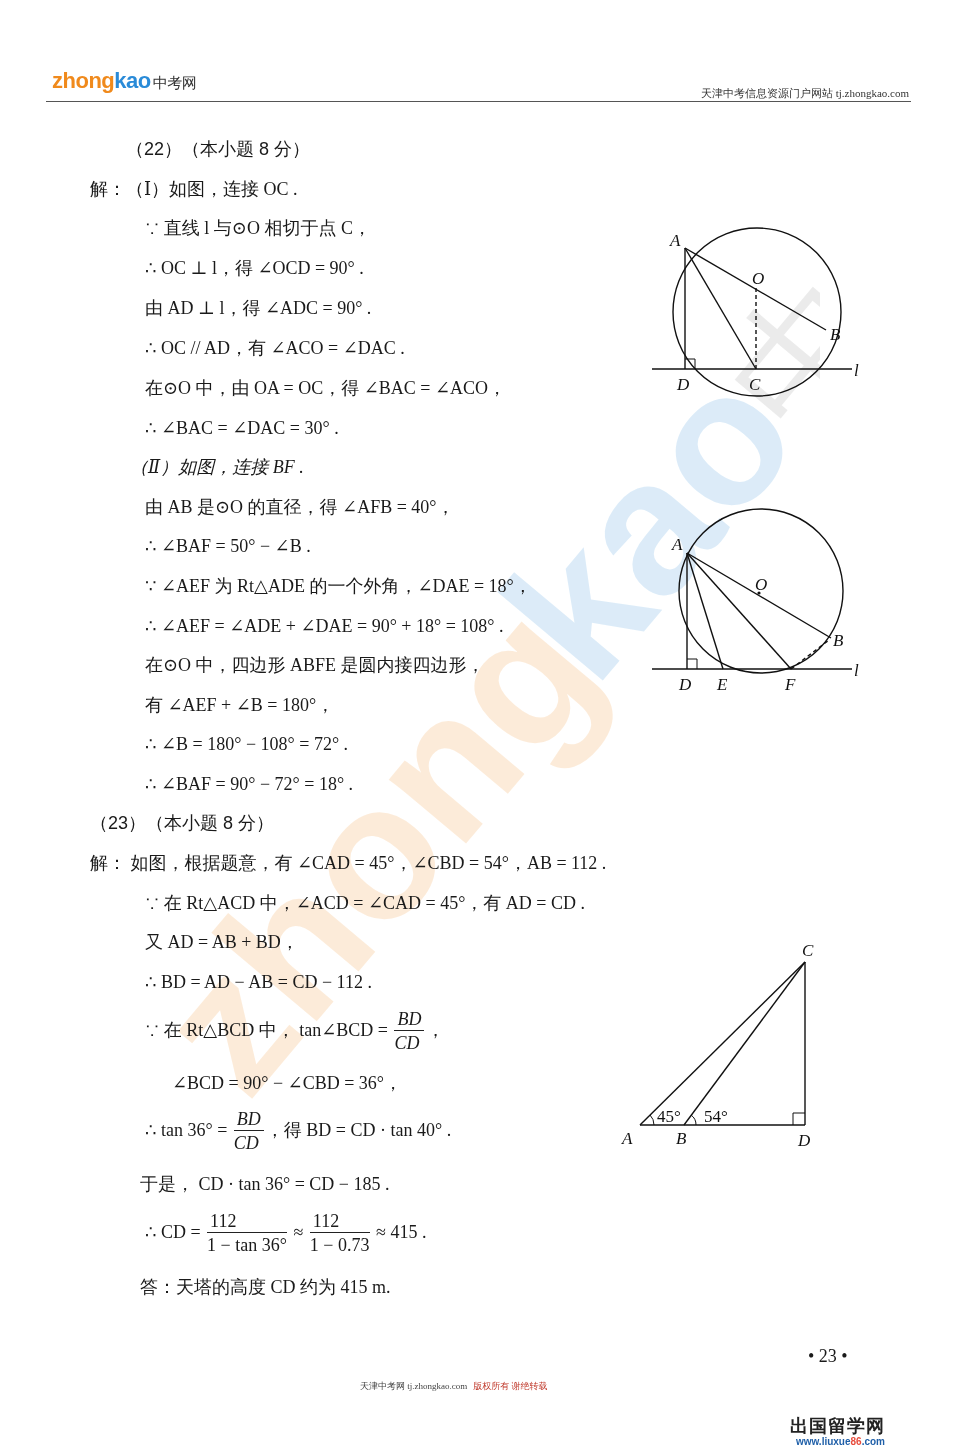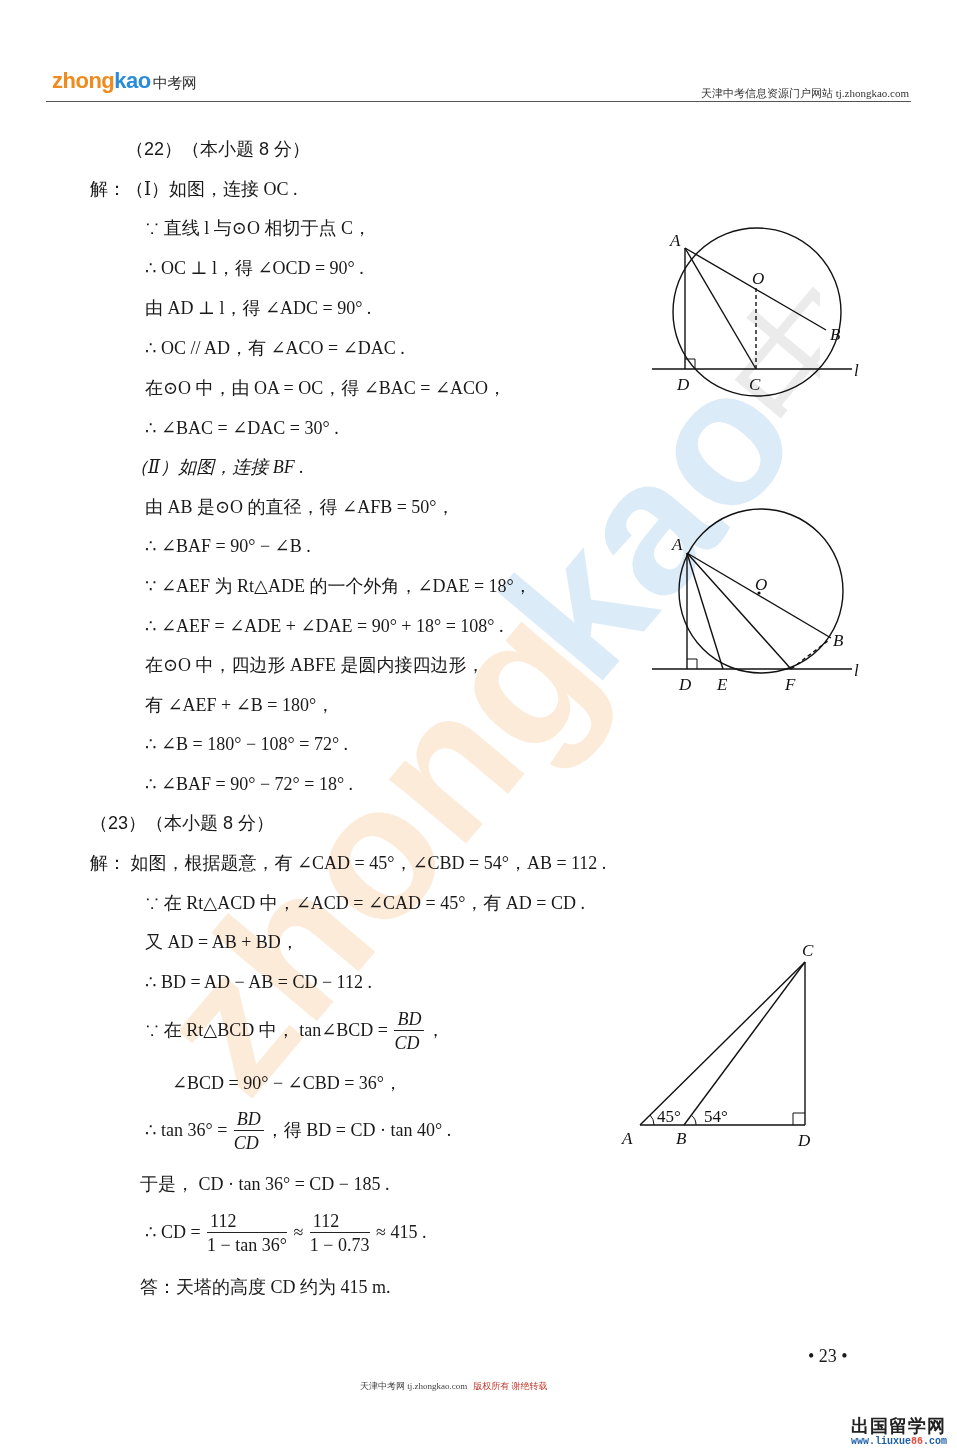--- a/index.html
+++ b/index.html
@@ -20,21 +20,21 @@
   .frac { display:inline-block; vertical-align:middle; margin:0 2px; }
   .frac .num { display:block; border-bottom:1px solid #222; padding:0 3px; line-height:22px; }
   .frac .den { display:block; line-height:24px; }
 
   .fig { position:absolute; }
   .fig text { font-family:"Liberation Serif","DejaVu Serif",serif; font-style:italic; font-size:17px; fill:#111; }
 
   .page-num { position:absolute; left:808px; top:1346px; font-size:18px; }
   .footer { position:absolute; left:360px; top:1380px; font-size:9px; color:#444; }
   .footer .red { color:#c0392b; margin-left:6px; }
-  .brand { position:absolute; left:851px; top:1414px; font-family:Liberation Mono, monospace; text-align:left; }
+  .brand { position:absolute; left:790px; top:1414px; font-family:Liberation Sans, sans-serif; text-align:right; }
   .brand .t { font-size:18px; color:#222; font-weight:bold; letter-spacing:1px; }
   .brand .u { font-size:10px; color:#1f5fa8; font-weight:bold; margin-top:-2px; }
   .brand .u .o { color:#e74c3c; }
 </style>
 </head>
 <body>
 
 <div class="header-logo">
   <span class="logo-a">zhong</span><span class="logo-b">kao</span><span class="logo-c">中考网</span>
 </div>
@@ -51,22 +51,22 @@
 
 <div class="line sec" style="left:90px;top:138px;margin-left:36px;">（22）（本小题 8 分）</div>
 <div class="line" style="left:90px;top:178px;">解：（Ⅰ）如图，连接 OC .</div>
 <div class="line" style="left:145px;top:217px;">∵ 直线 l 与⊙O 相切于点 C，</div>
 <div class="line" style="left:145px;top:257px;">∴ OC ⊥ l，得 ∠OCD = 90° .</div>
 <div class="line" style="left:145px;top:297px;">由 AD ⊥ l，得 ∠ADC = 90° .</div>
 <div class="line" style="left:145px;top:337px;">∴ OC // AD，有 ∠ACO = ∠DAC .</div>
 <div class="line" style="left:145px;top:377px;">在⊙O 中，由 OA = OC，得 ∠BAC = ∠ACO，</div>
 <div class="line" style="left:145px;top:417px;">∴ ∠BAC = ∠DAC = 30° .</div>
 <div class="line" style="left:130px;top:456px;font-style:italic;">（Ⅱ）如图，连接 BF .</div>
-<div class="line" style="left:145px;top:496px;">由 AB 是⊙O 的直径，得 ∠AFB = 50°，</div>
-<div class="line" style="left:145px;top:535px;">∴ ∠BAF = 90° − ∠B .</div>
+<div class="line" style="left:145px;top:496px;">由 AB 是⊙O 的直径，得 ∠AFB = 40°，</div>
+<div class="line" style="left:145px;top:535px;">∴ ∠BAF = 50° − ∠B .</div>
 <div class="line" style="left:145px;top:575px;">∵ ∠AEF 为 Rt△ADE 的一个外角，∠DAE = 18°，</div>
 <div class="line" style="left:145px;top:615px;">∴ ∠AEF = ∠ADE + ∠DAE = 90° + 18° = 108° .</div>
 <div class="line" style="left:145px;top:654px;">在⊙O 中，四边形 ABFE 是圆内接四边形，</div>
 <div class="line" style="left:145px;top:694px;">有 ∠AEF + ∠B = 180°，</div>
 <div class="line" style="left:145px;top:733px;">∴ ∠B = 180° − 108° = 72° .</div>
 <div class="line" style="left:145px;top:773px;">∴ ∠BAF = 90° − 72° = 18° .</div>
 
 <svg class="fig" style="left:640px;top:220px;" width="240" height="180">
   <circle cx="117" cy="92" r="84" fill="none" stroke="#111" stroke-width="1.4"></circle>
   <line x1="12" y1="149" x2="212" y2="149" stroke="#111" stroke-width="1.4"></line>

